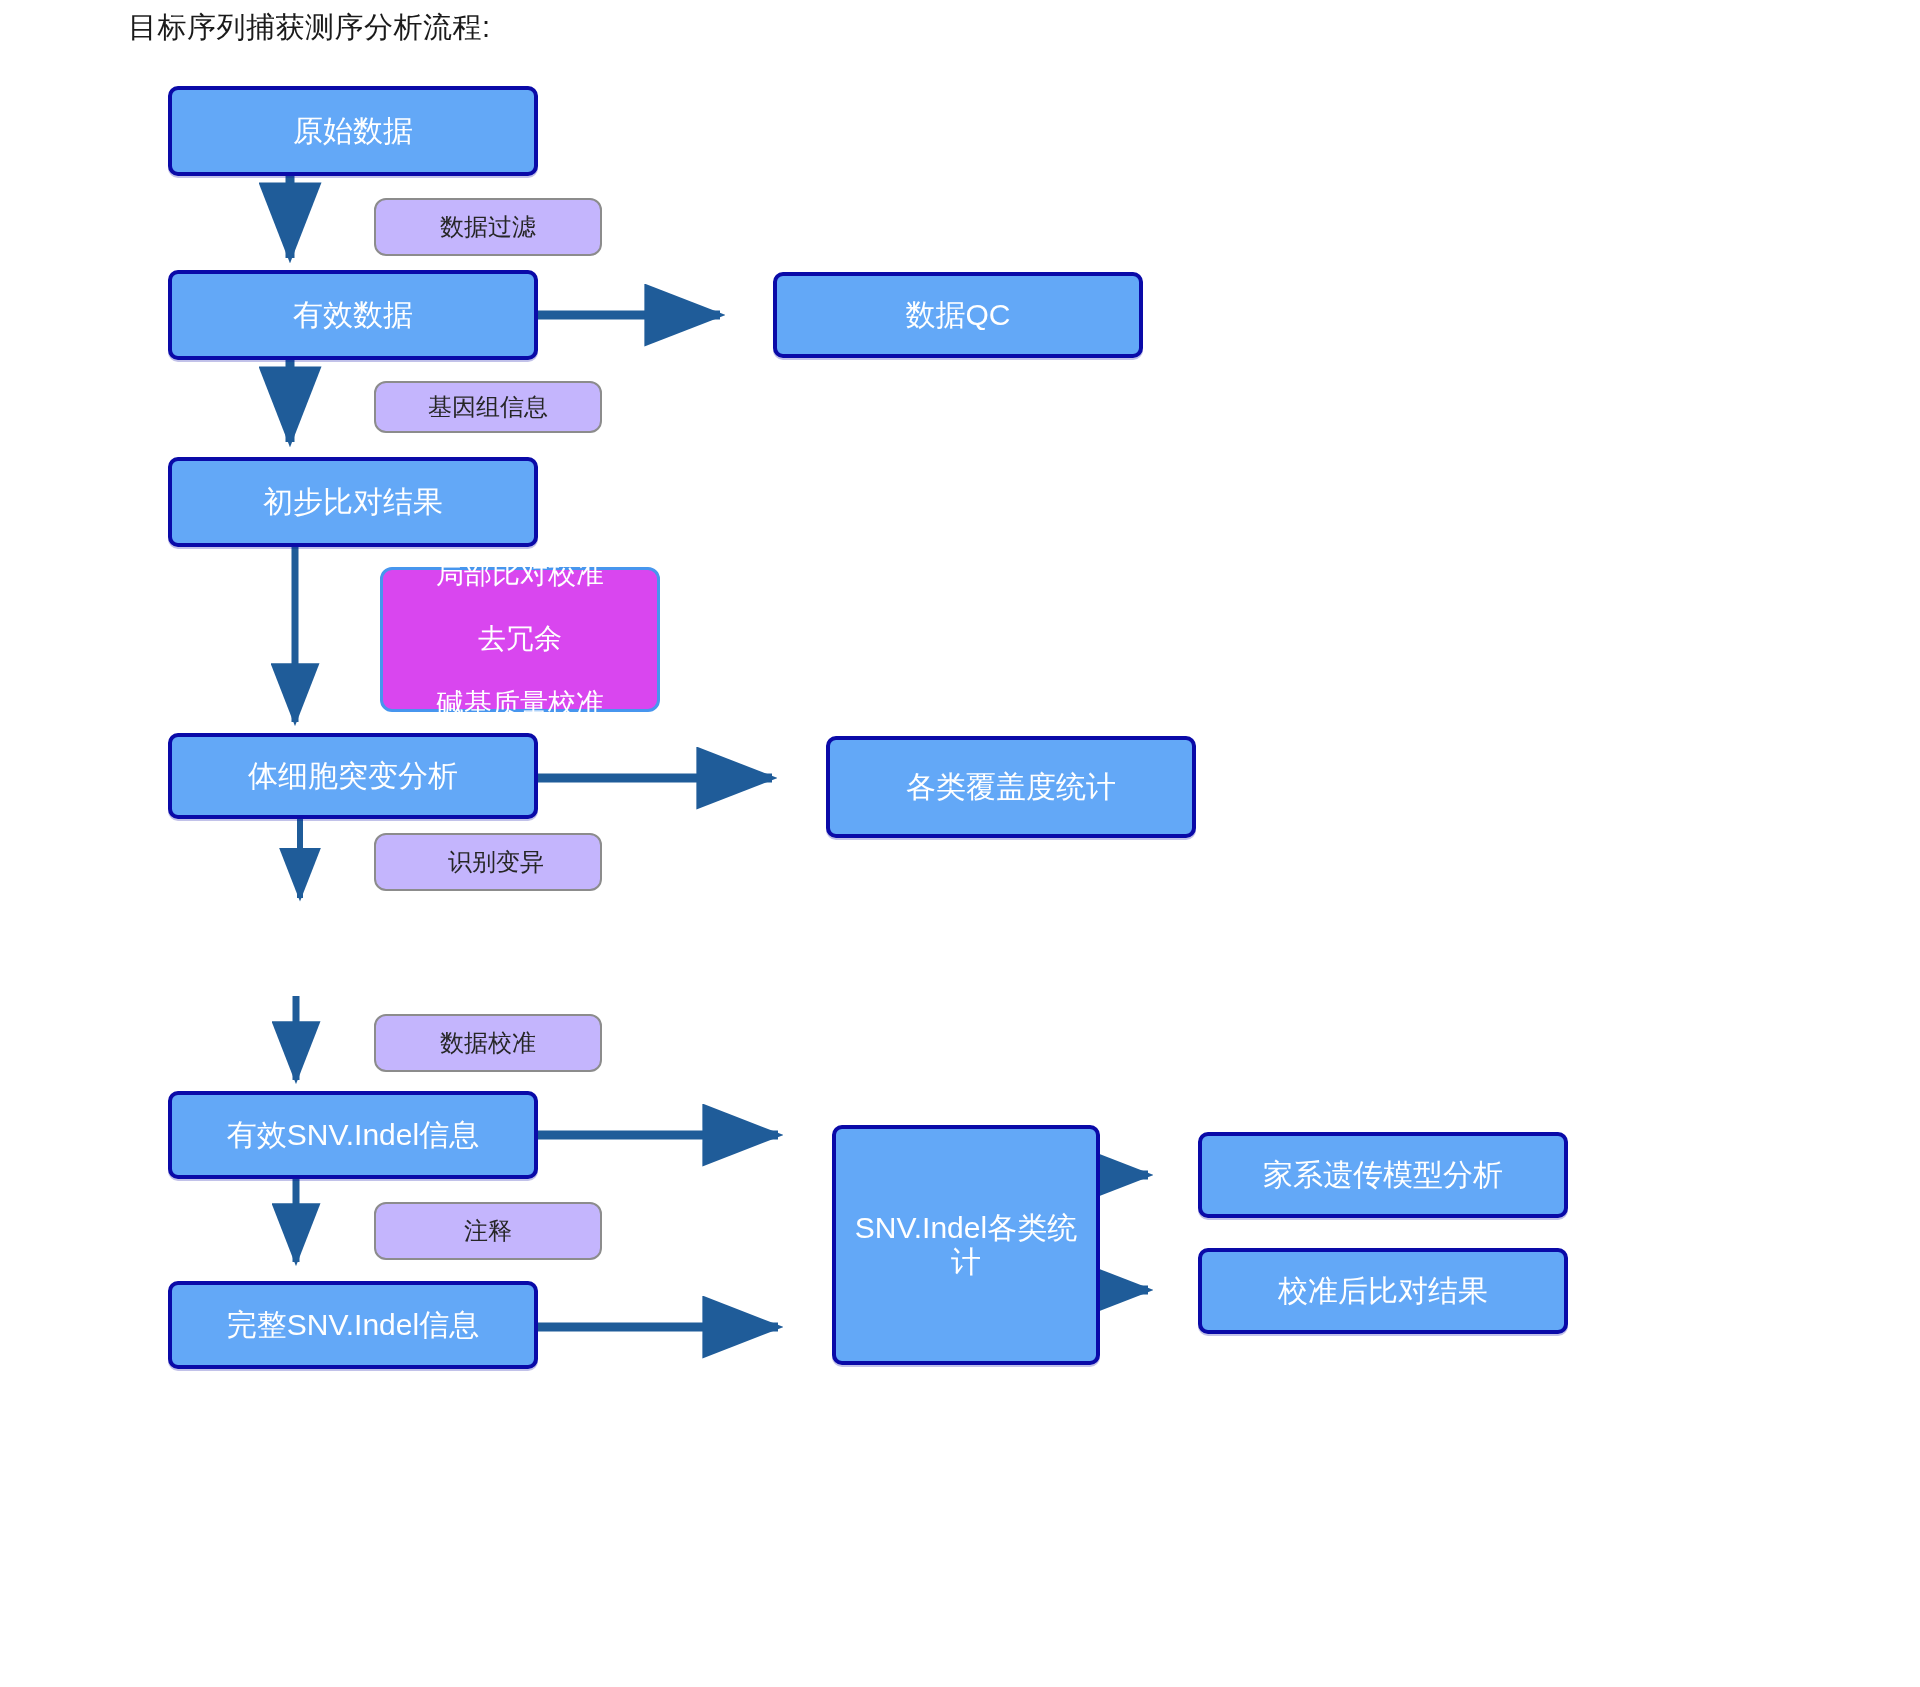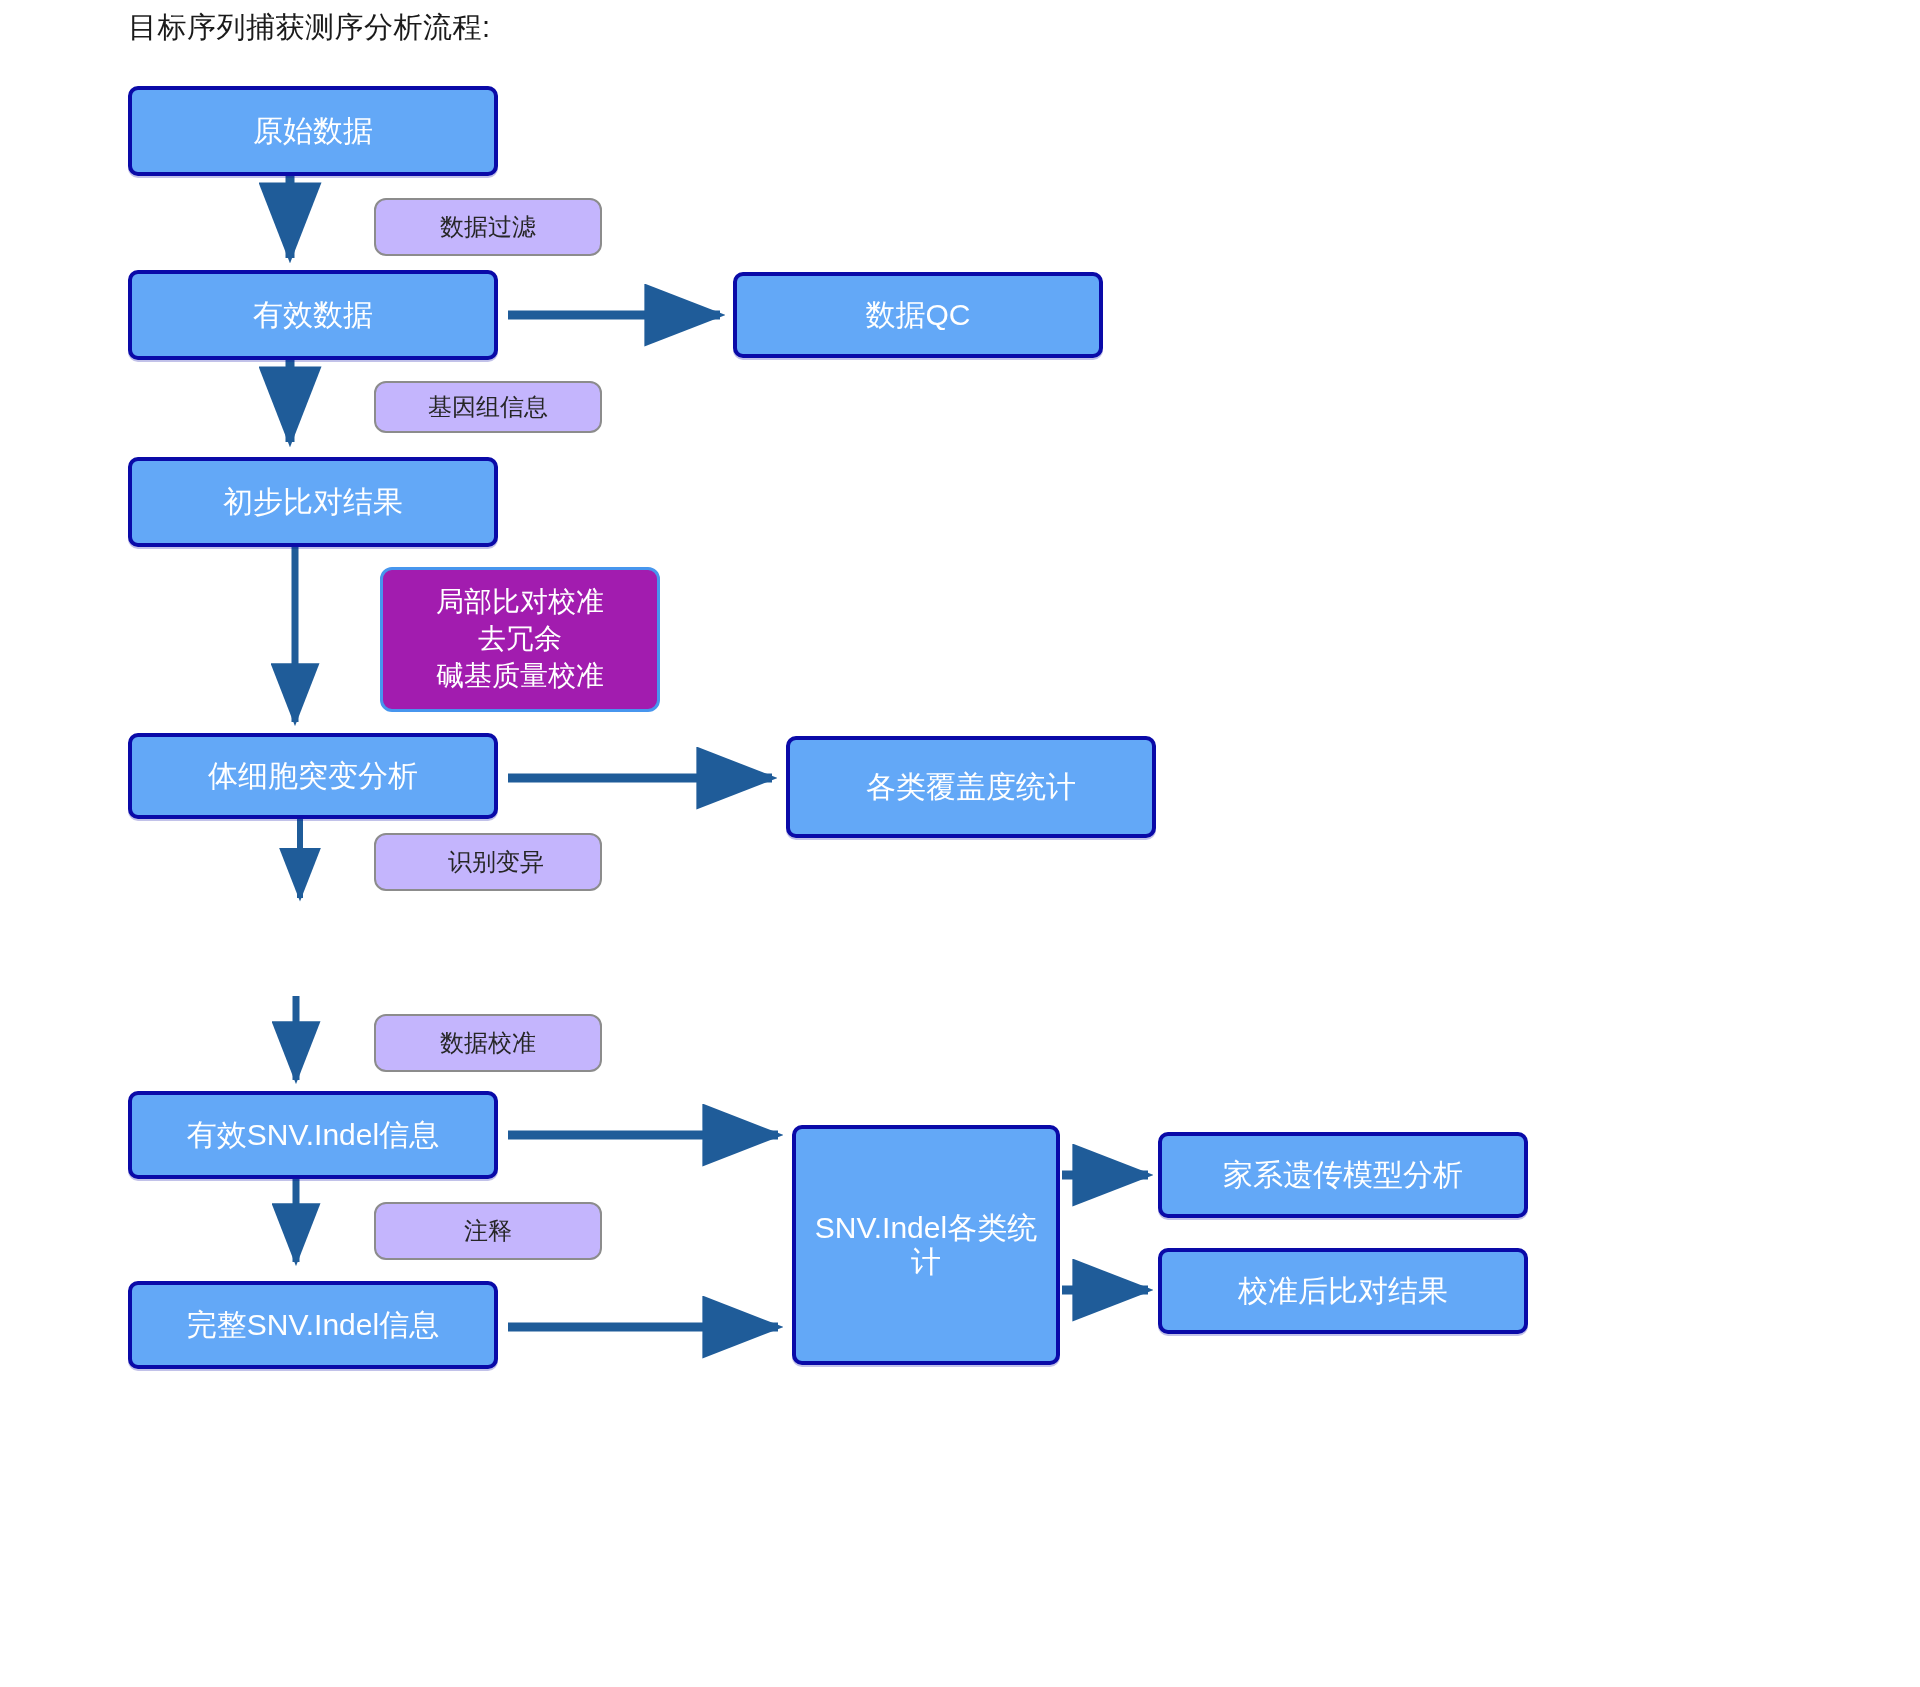--- a/index.html
+++ b/index.html
@@ -40,41 +40,43 @@
     justify-content: center;
     text-align: center;
     color: #ffffff;
     background: #63A8F7;
     border: 4px solid #0A0AA8;
     border-radius: 10px;
     font-size: 30px;
     line-height: 1.15;
     padding: 4px 12px;
     box-shadow: 0 2px 0 rgba(10,10,168,0.25);
+    margin-left: 40px;
   }
   .node.tall {
     font-size: 30px;
   }
 
   
   .softnote {
     position: absolute;
     box-sizing: border-box;
     display: flex;
     flex-direction: column;
     align-items: center;
     justify-content: center;
     text-align: center;
     color: #ffffff;
-    background: #a21caf;
+    background: #d946ef;
     border: 3px solid #4796EE;
     border-radius: 12px;
     font-size: 28px;
     line-height: 1.32;
     padding: 6px 24px;
+    gap: 28px;
   }
   .softnote span { display: block; white-space: nowrap; }
 
   
   .label-box {
     position: absolute;
     box-sizing: border-box;
     display: flex;
     align-items: center;
     justify-content: center;

